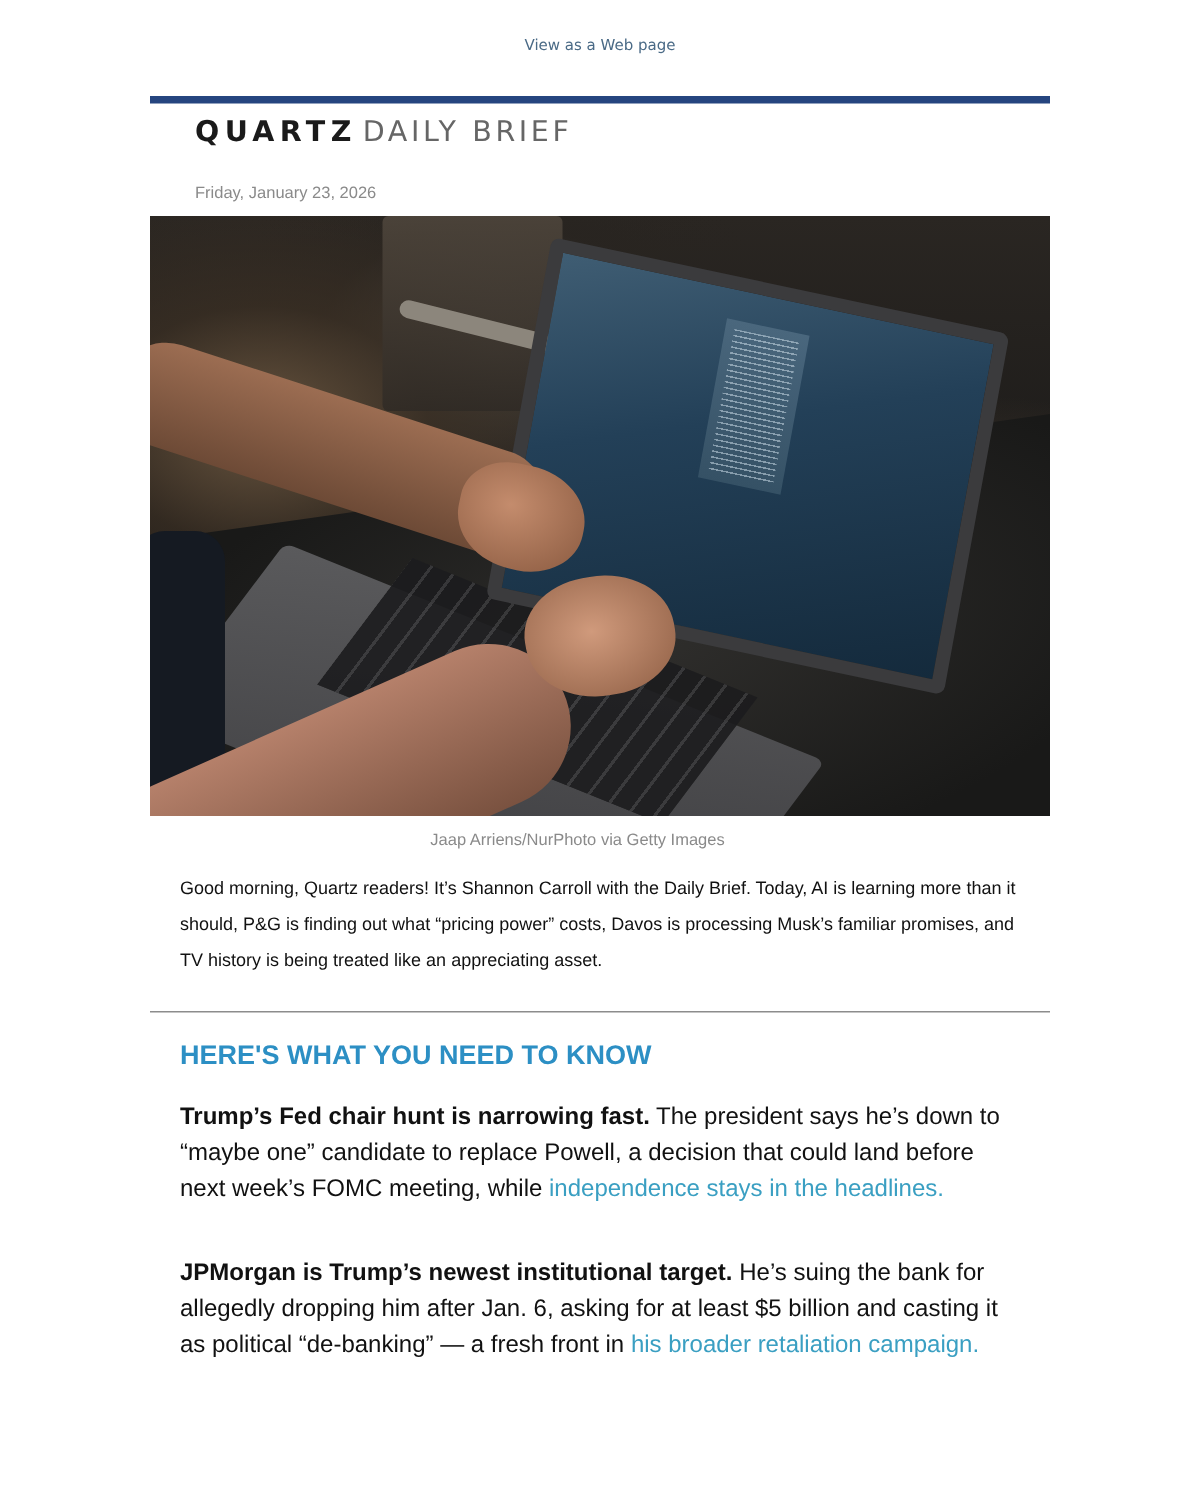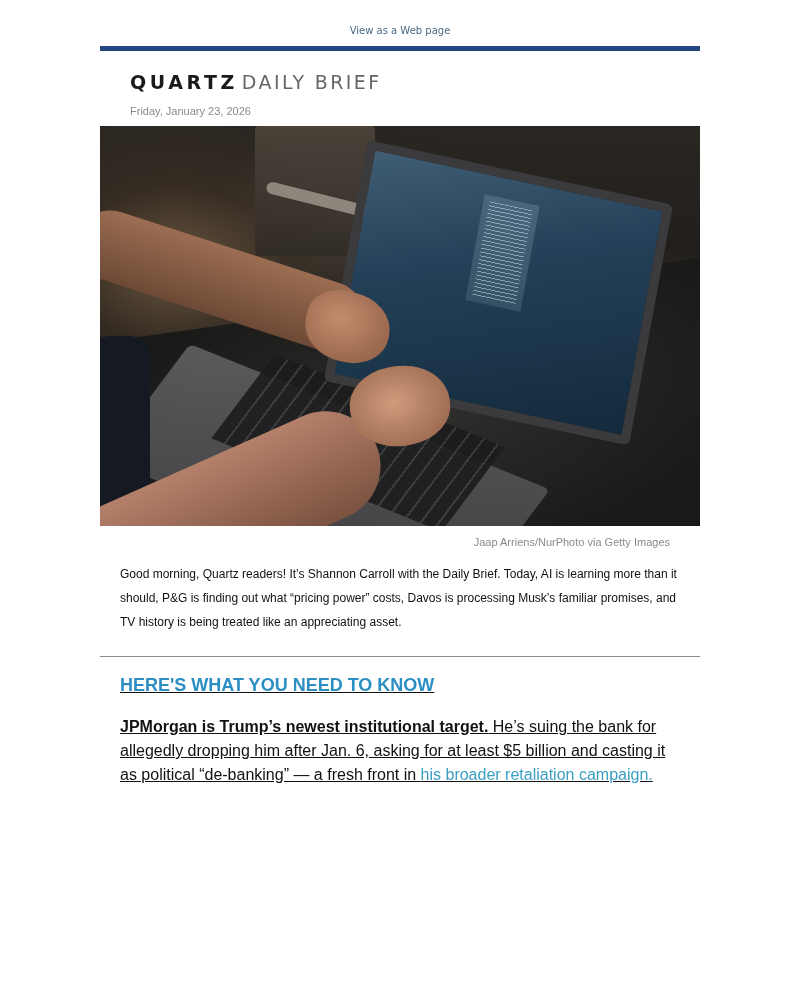--- a/index.html
+++ b/index.html
@@ -1,25 +1,25 @@
 <!DOCTYPE html>
 <html><head>
   <meta charset="utf-8">
   <style>
     * { box-sizing: border-box; margin: 0; padding: 0; }
     html, body { width: 800px; height: 1000px; background: #ffffff; overflow: hidden; }
     body { font-family: "Liberation Sans", sans-serif; color: #111111; }
 
-    .preheader { height: 46px; text-align: center; padding-top: 20px; }
+    .preheader { height: 64px; text-align: center; padding-top: 20px; }
     .preheader a { font-size: 10px; color: #4a6a86; text-decoration: none; font-family: "DejaVu Sans", sans-serif; }
 
     .container { width: 600px; margin: 0 auto; }
     .topbar { height: 5px; background: #25457f; }
 
-    .masthead { padding: 8px 0 0 30px; height: 42px; display: flex; align-items: flex-end; }
+    .masthead { padding: 8px 0 0 30px; height: 42px; display: flex; align-items: flex-start; }
     .logo { font-family: "DejaVu Sans", sans-serif; font-size: 19px; letter-spacing: 3.6px; white-space: nowrap; }
     .logo .q { color: #1a1a1a; font-weight: bold; }
     .logo .d { color: #666666; font-weight: normal; letter-spacing: 2.4px; margin-left: 4px; }
 
     .dateline { padding: 0 0 0 30px; height: 28px; display: flex; align-items: center; margin-top: 4px; }
     .dateline span { font-size: 11px; color: #8a8a8a; }
 
     .hero { height: 400px; width: 600px; position: relative; overflow: hidden; background: #1b1c1e; margin-top: 1px; }
     .hero .bg {
       position: absolute; inset: 0;
@@ -46,28 +46,28 @@
       background: linear-gradient(160deg, #5a5a5c 0%, #3d3d40 100%);
       border-radius: 6px; transform: skewY(22deg) skewX(-30deg); transform-origin: left top;
     }
     .hero .keys { position: absolute; left: 175px; top: 228px; width: 230px; height: 110px; background: repeating-linear-gradient(90deg,#1c1c1e 0 12px,#3a3a3c 12px 14px), #222; transform: skewY(22deg) skewX(-30deg); transform-origin: left top; opacity: .9; }
     .hero .arm1 { position: absolute; left: -30px; top: 120px; width: 300px; height: 70px; background: linear-gradient(180deg,#9c6d52,#6d4a36); border-radius: 40px; transform: rotate(18deg); }
     .hero .hand1 { position: absolute; left: 205px; top: 166px; width: 85px; height: 70px; background: radial-gradient(ellipse at 40% 40%, #c48c6d, #8a5a40); border-radius: 40% 50% 45% 50%; transform: rotate(12deg); }
     .hero .arm2 { position: absolute; left: -40px; top: 330px; width: 330px; height: 110px; background: linear-gradient(180deg,#b5806a,#7a5240); border-radius: 60px; transform: rotate(-24deg); }
     .hero .hand2 { position: absolute; left: 250px; top: 240px; width: 100px; height: 80px; background: radial-gradient(ellipse at 45% 45%, #d09a7c, #8e5e44); border-radius: 45% 50% 45% 50%; transform: rotate(-10deg); }
     .hero .sleeve { position: absolute; left: -10px; top: 210px; width: 60px; height: 200px; background: #151a22; border-radius: 20px; }
 
-    .caption { text-align: right; padding: 6px 30px 0 0; height: 24px; }
+    .caption { text-align: center; padding: 6px 30px 0 0; height: 24px; }
     .caption span { font-size: 11px; color: #8a8a8a; }
 
     .intro { padding: 12px 20px 20px 20px; font-size: 12px; line-height: 24px; color: #111111; }
 
     .divider { height: 1px; background: #8c8c8c; margin-top: 2px; }
 
-    .section { padding: 14px 20px 0 20px; text-decoration: underline; }
+    .section { padding: 14px 20px 0 20px; }
     .section-title { font-size: 18px; font-weight: bold; color: #2c8fc4; line-height: 26px; height: 26px; margin-top: 1px; }
 
     .item { font-size: 16px; line-height: 24px; color: #111111; margin-top: 32px; }
     .item:first-of-type { margin-top: 17px; }
     .item b { font-weight: bold; }
     .item a { color: #3a9fc2; text-decoration: none; }
   </style>
 </head>
 <body>
 
@@ -108,19 +108,22 @@
     <span>Jaap Arriens/NurPhoto via Getty Images</span>
   </div>
 
   <p class="intro">Good morning, Quartz readers! It’s Shannon Carroll with the Daily Brief. Today, AI is learning more than it should, P&amp;G is finding out what “pricing power” costs, Davos is processing Musk’s familiar promises, and TV history is being treated like an appreciating asset.</p>
 
   <div class="divider"></div>
 
   <div class="section">
     <h2 class="section-title">HERE'S WHAT YOU NEED TO KNOW</h2>
 
+    <p class="item">
+      <b>Trump’s Fed chair hunt is narrowing fast.</b><span> The president says he’s down to “maybe one” candidate to replace Powell, a decision that could land before next week’s FOMC meeting, while </span><a href="#">independence stays in the headlines.</a>
+    </p>
 
     <p class="item">
       <b>JPMorgan is Trump’s newest institutional target.</b><span> He’s suing the bank for allegedly dropping him after Jan. 6, asking for at least $5 billion and casting it as political “de-banking” — a fresh front in </span><a href="#">his broader retaliation campaign.</a>
     </p>
 
   </div>
 </div>
 
 </body></html>

